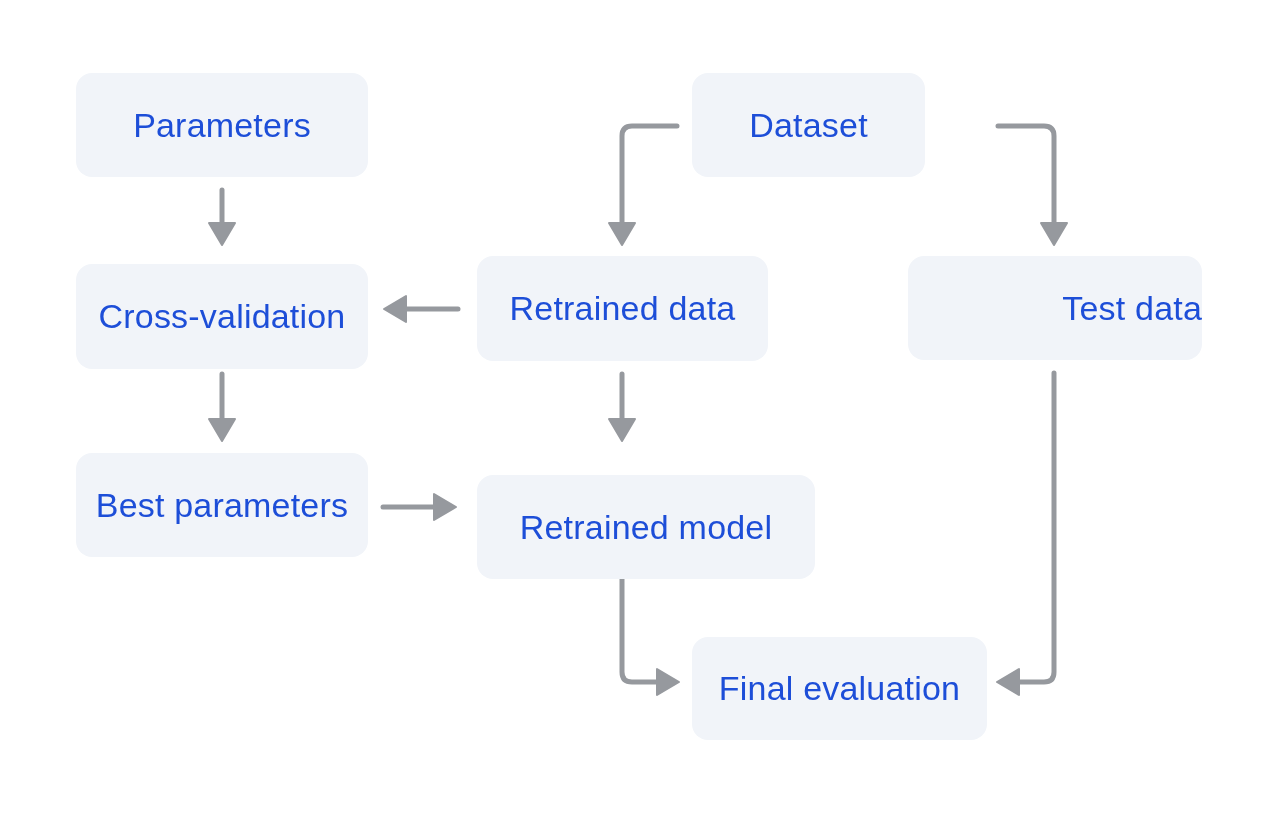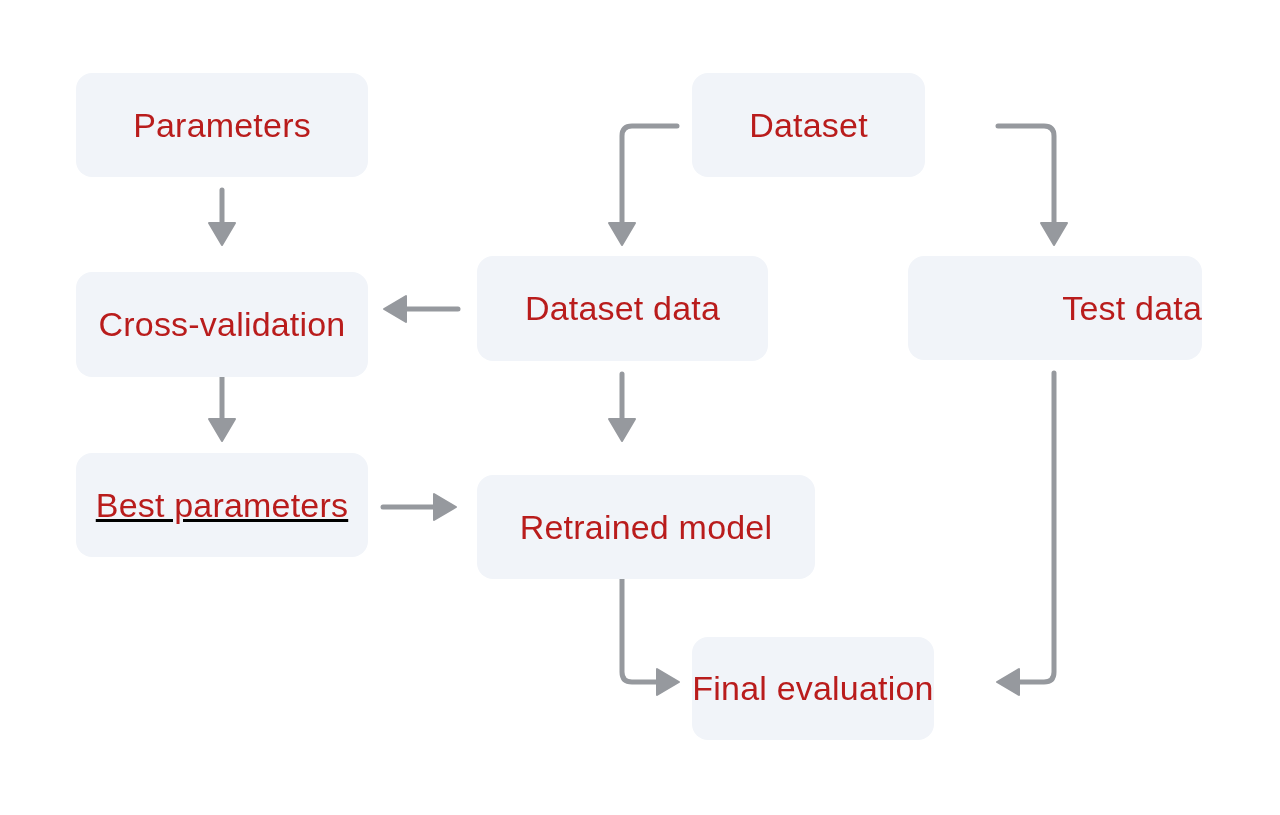--- a/index.html
+++ b/index.html
@@ -24,35 +24,35 @@
   }
   .node {
     position: absolute;
     background: #f1f4f9;
     border-radius: 16px;
     display: flex;
     align-items: center;
     justify-content: center;
   }
   .node-label {
-    color: #b91c1c;
+    color: #1d4ed8;
     font-size: 34px;
     font-weight: 500;
     letter-spacing: 0.2px;
     white-space: nowrap;
   }
   
   .node-parameters       { left: 76px;  top: 73px;  width: 292px; height: 104px; }
   .node-dataset          { left: 692px; top: 73px;  width: 233px; height: 104px; }
-  .node-cross-validation { left: 76px;  top: 272px; width: 292px; height: 105px; }
+  .node-cross-validation { left: 76px;  top: 264px; width: 292px; height: 105px; }
   .node-training-data    { left: 477px; top: 256px; width: 291px; height: 105px; }
   .node-test-data        { left: 908px; top: 256px; width: 294px; height: 104px; justify-content: flex-end; }
-  .node-best-parameters  { left: 76px;  top: 453px; width: 292px; height: 104px; text-decoration: underline; }
+  .node-best-parameters  { left: 76px;  top: 453px; width: 292px; height: 104px; }
   .node-retrained-model  { left: 477px; top: 475px; width: 338px; height: 104px; border-radius: 16px; }
-  .node-final-evaluation { left: 692px; top: 637px; width: 242px; height: 103px; }
+  .node-final-evaluation { left: 692px; top: 637px; width: 295px; height: 103px; }
 
   .edge-line {
     stroke: #96999e;
     stroke-width: 5;
     fill: none;
     stroke-linecap: round;
   }
   .edge-head {
     fill: #96999e;
     stroke: #96999e;
@@ -119,21 +119,21 @@
 
   <div class="node node-dataset">
     <span class="node-label">Dataset</span>
   </div>
 
   <div class="node node-cross-validation">
     <span class="node-label">Cross-validation</span>
   </div>
 
   <div class="node node-training-data">
-    <span class="node-label">Dataset data</span>
+    <span class="node-label">Retrained data</span>
   </div>
 
   <div class="node node-test-data">
     <span class="node-label">Test data</span>
   </div>
 
   <div class="node node-best-parameters">
     <span class="node-label">Best parameters</span>
   </div>
 

